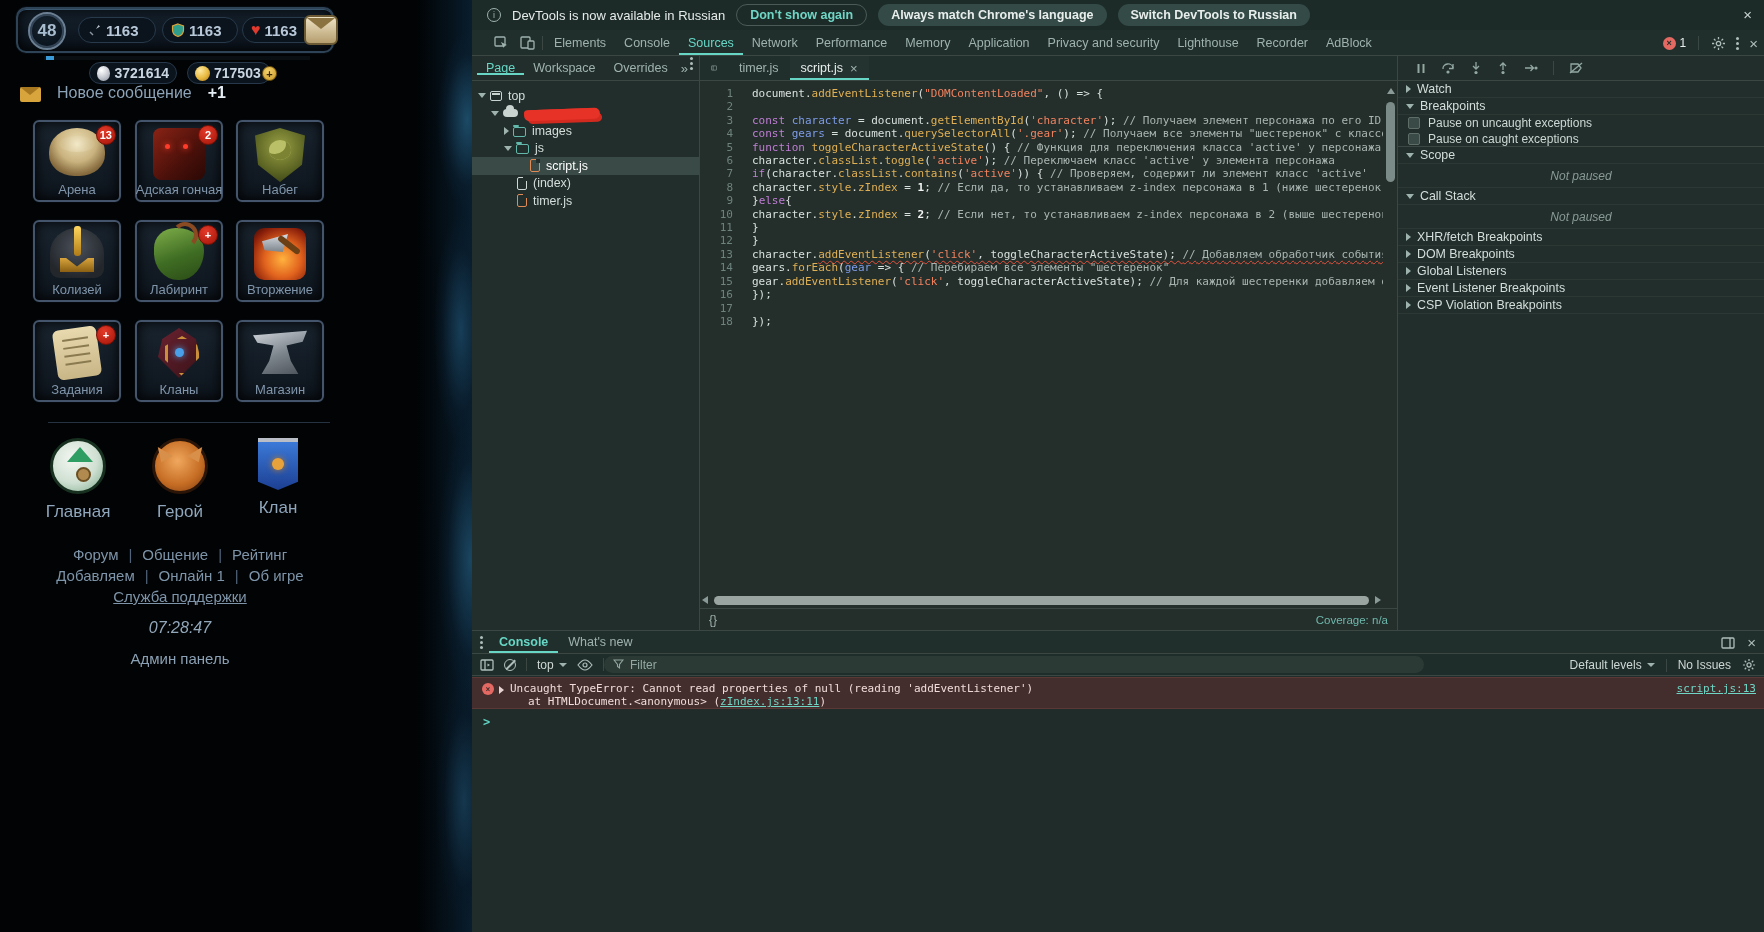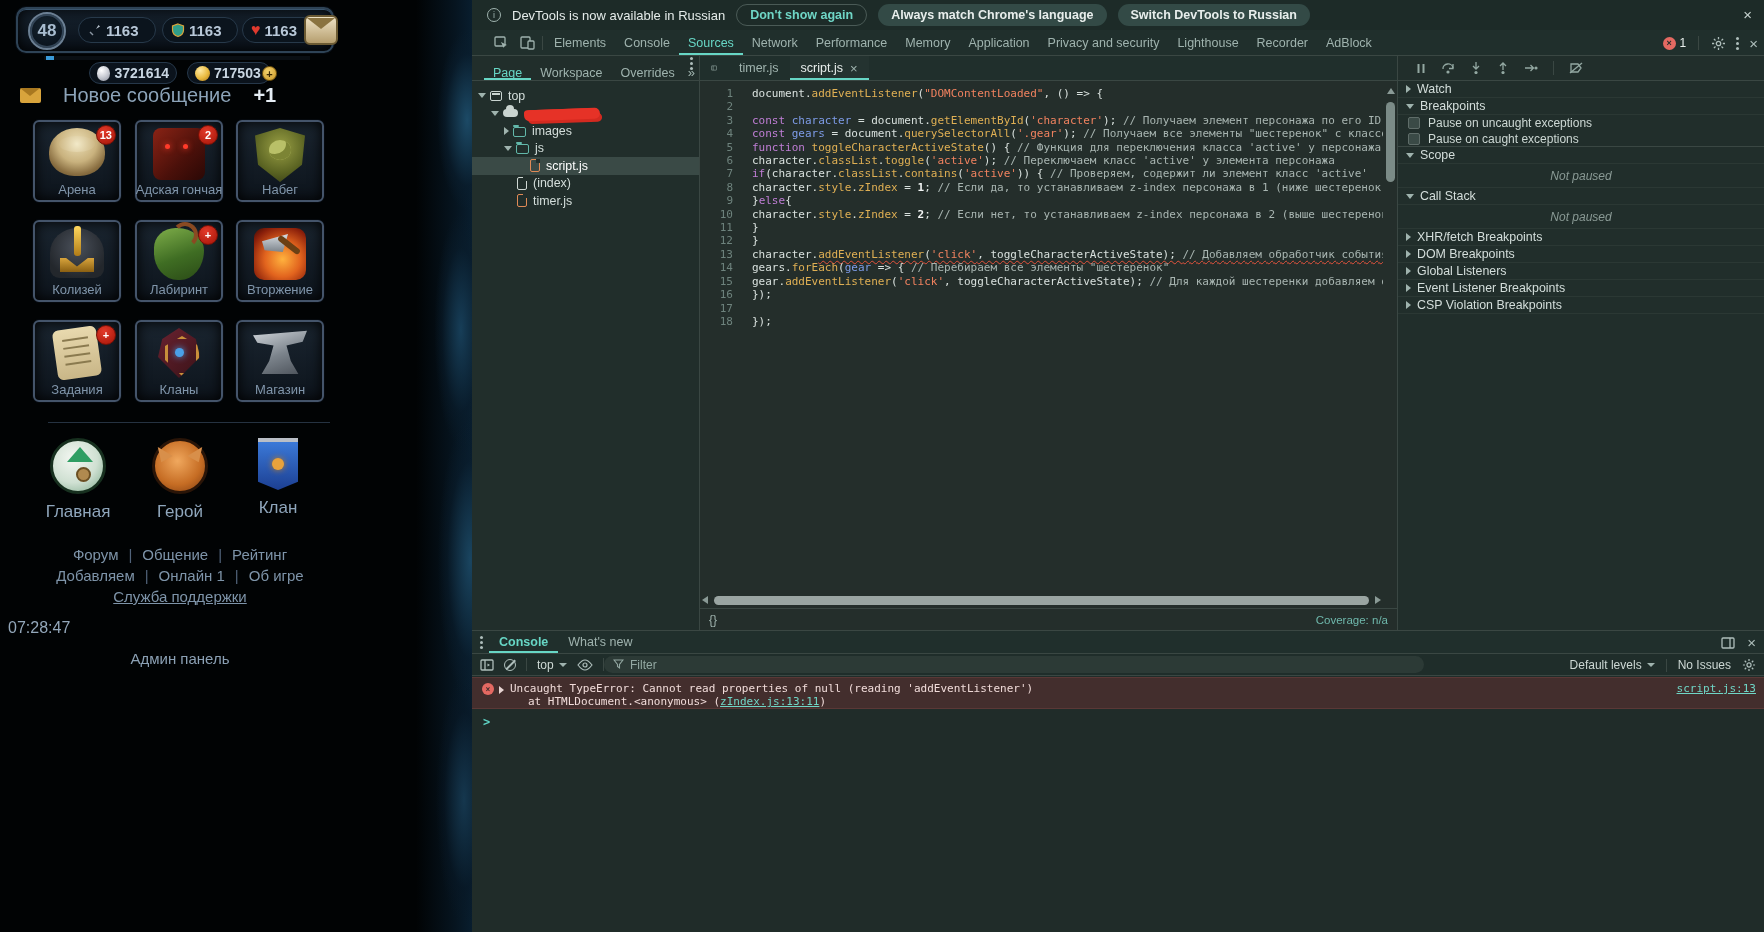--- a/index.html
+++ b/index.html
@@ -35,22 +35,22 @@
   .xptick{position:absolute;left:2px;top:0;width:8px;height:4px;background:#3a9ad8;}
   .coinbox{position:absolute;top:62px;height:22px;border-radius:11px;background:#0b131c;
     border:1px solid #26384a;color:#c9d6e2;font-size:14px;font-weight:bold;
     display:flex;align-items:center;gap:4px;padding:0 7px;}
   .coin{width:15px;height:15px;border-radius:50%;}
   .coin.silver{background:radial-gradient(circle at 35% 30%,#fff,#c9ccd4 50%,#8b8f9a);}
   .coin.gold{background:radial-gradient(circle at 35% 30%,#ffe9a0,#e8b93e 55%,#a8741a);}
   .goldplus{position:absolute;right:-7px;top:3px;width:15px;height:15px;border-radius:50%;
     background:radial-gradient(circle at 40% 35%,#f5d470,#c89422);border:1px solid #7a5a10;
     color:#3c2a05;font-size:11px;font-weight:bold;display:flex;align-items:center;justify-content:center;}
-  .msgrow{position:absolute;left:12px;top:84px;display:flex;align-items:center;gap:22px;
-    color:#8ca3b8;font-size:20px;}
+  .msgrow{position:absolute;left:12px;top:84px;display:flex;align-items:flex-end;gap:16px;
+    color:#8ca3b8;font-size:16px;}
   .minimail{width:21px;height:15px;background:#d8a43c;border-radius:2px;position:relative;flex:none;}
   .minimail::before{content:"";position:absolute;left:0;top:0;border-left:10.5px solid transparent;
     border-right:10.5px solid transparent;border-top:8px solid #a87820;}
   .msgcount{color:#e6eef5;font-weight:bold;}
   .cell{position:absolute;width:88px;height:82px;border-radius:6px;
     background:linear-gradient(180deg,#1a2530,#0d141c);border:2px solid #44546a;
     box-shadow:inset 0 0 14px #000, 0 0 0 1px #05090e;}
   .cell .art{position:absolute;left:50%;top:6px;transform:translateX(-50%);}
   .cell .lbl{position:absolute;left:-6px;right:-6px;bottom:3px;text-align:center;color:#8095aa;
     font-size:13px;line-height:14px;}
@@ -116,21 +116,21 @@
     box-shadow:none;}
   .art-hero::after{content:"";position:absolute;right:2px;top:4px;border-right:4px solid transparent;
     border-left:9px solid transparent;border-bottom:15px solid #d88f4a;transform:rotate(28deg);}
   .art-clanflag{width:40px;height:52px;margin-top:2px;background:linear-gradient(180deg,#3b79d8,#1c3f92);
     clip-path:polygon(0 0,100% 0,100% 84%,50% 100%,0 84%);border-top:4px solid #b9bec6;}
   .art-clanflag::before{content:"";position:absolute;left:14px;top:16px;width:12px;height:12px;border-radius:50%;
     background:#e8a23c;box-shadow:0 0 6px #c87f1a;}
   .linksrow{position:absolute;left:0;width:344px;text-align:center;color:#7e94a9;font-size:15px;}
   .linksrow .sep{color:#51637a;margin:0 10px;}
   .support{text-decoration:underline;}
-  .gtime{position:absolute;left:0;top:619px;width:344px;color:#93a7ba;font-size:16px;}
+  .gtime{position:absolute;left:0;top:619px;width:344px;text-align:center;color:#93a7ba;font-size:16px;font-style:italic;}
   .gadmin{position:absolute;left:0;top:650px;width:344px;text-align:center;color:#8ba0b4;font-size:15px;}
 
   
   #dt{position:absolute;left:472px;top:0;width:1292px;height:932px;background:#212e2b;color:#cdd8d4;}
   .infobar{position:absolute;left:0;top:0;right:0;height:30px;background:#1d2b28;
     display:flex;align-items:center;gap:11px;padding-left:15px;font-size:13px;color:#e4ebe9;}
   .infoicon{width:14px;height:14px;border:1.5px solid #9fb3ae;border-radius:50%;color:#9fb3ae;
     font-size:9px;display:flex;align-items:center;justify-content:center;flex:none;}
   .pill{height:22px;border-radius:11px;display:flex;align-items:center;padding:0 13px;
     font-size:12.5px;font-weight:bold;white-space:nowrap;}
@@ -145,22 +145,22 @@
   .dtab.sel{color:#67d6c5;box-shadow:inset 0 -2px 0 #67d6c5;}
   .tbright{position:absolute;right:6px;top:0;height:26px;display:flex;align-items:center;gap:10px;}
   .errbadge{display:flex;align-items:center;gap:4px;color:#e8eeec;font-size:12px;}
   .errdot{width:13px;height:13px;border-radius:50%;background:#e46962;color:#1d2b28;font-size:9px;
     font-weight:bold;display:flex;align-items:center;justify-content:center;}
   .vdots{width:3px;height:3px;border-radius:50%;background:#aebebb;box-shadow:0 -5px 0 #aebebb,0 5px 0 #aebebb;}
   .grayx{color:#aebebb;font-size:15px;line-height:15px;}
 
   .navpane{position:absolute;left:0;top:56px;width:228px;bottom:302px;background:#212e2b;
     border-right:1px solid #3a4743;}
-  .navtabs{height:25px;border-bottom:1px solid #3a4743;display:flex;align-items:flex-end;
-    padding-left:12px;position:relative;}
+  .navtabs{height:25px;border-bottom:1px solid #3a4743;display:flex;align-items:center;
+    padding-left:5px;position:relative;}
   .ntab{display:flex;align-items:center;padding:0 9px;font-size:12.5px;color:#9fb3ae;}
   .ntab.sel{color:#67d6c5;box-shadow:inset 0 -2px 0 #67d6c5;}
   .morechev{display:flex;align-items:center;color:#9fb3ae;font-size:13px;padding:0 4px;}
   .navmenu{position:absolute;right:6px;top:6px;}
   .tree{padding-top:6px;font-size:12.4px;}
   .trow{height:17.5px;display:flex;align-items:center;color:#d4dedb;white-space:nowrap;position:relative;}
   .trow.sel{background:#3a4a46;color:#fff;}
   .chev{width:0;height:0;margin-right:4px;flex:none;}
   .chev.open{border-left:4px solid transparent;border-right:4px solid transparent;border-top:5px solid #9fb3ae;}
   .chev.closed{border-top:4px solid transparent;border-bottom:4px solid transparent;border-left:5px solid #9fb3ae;}

